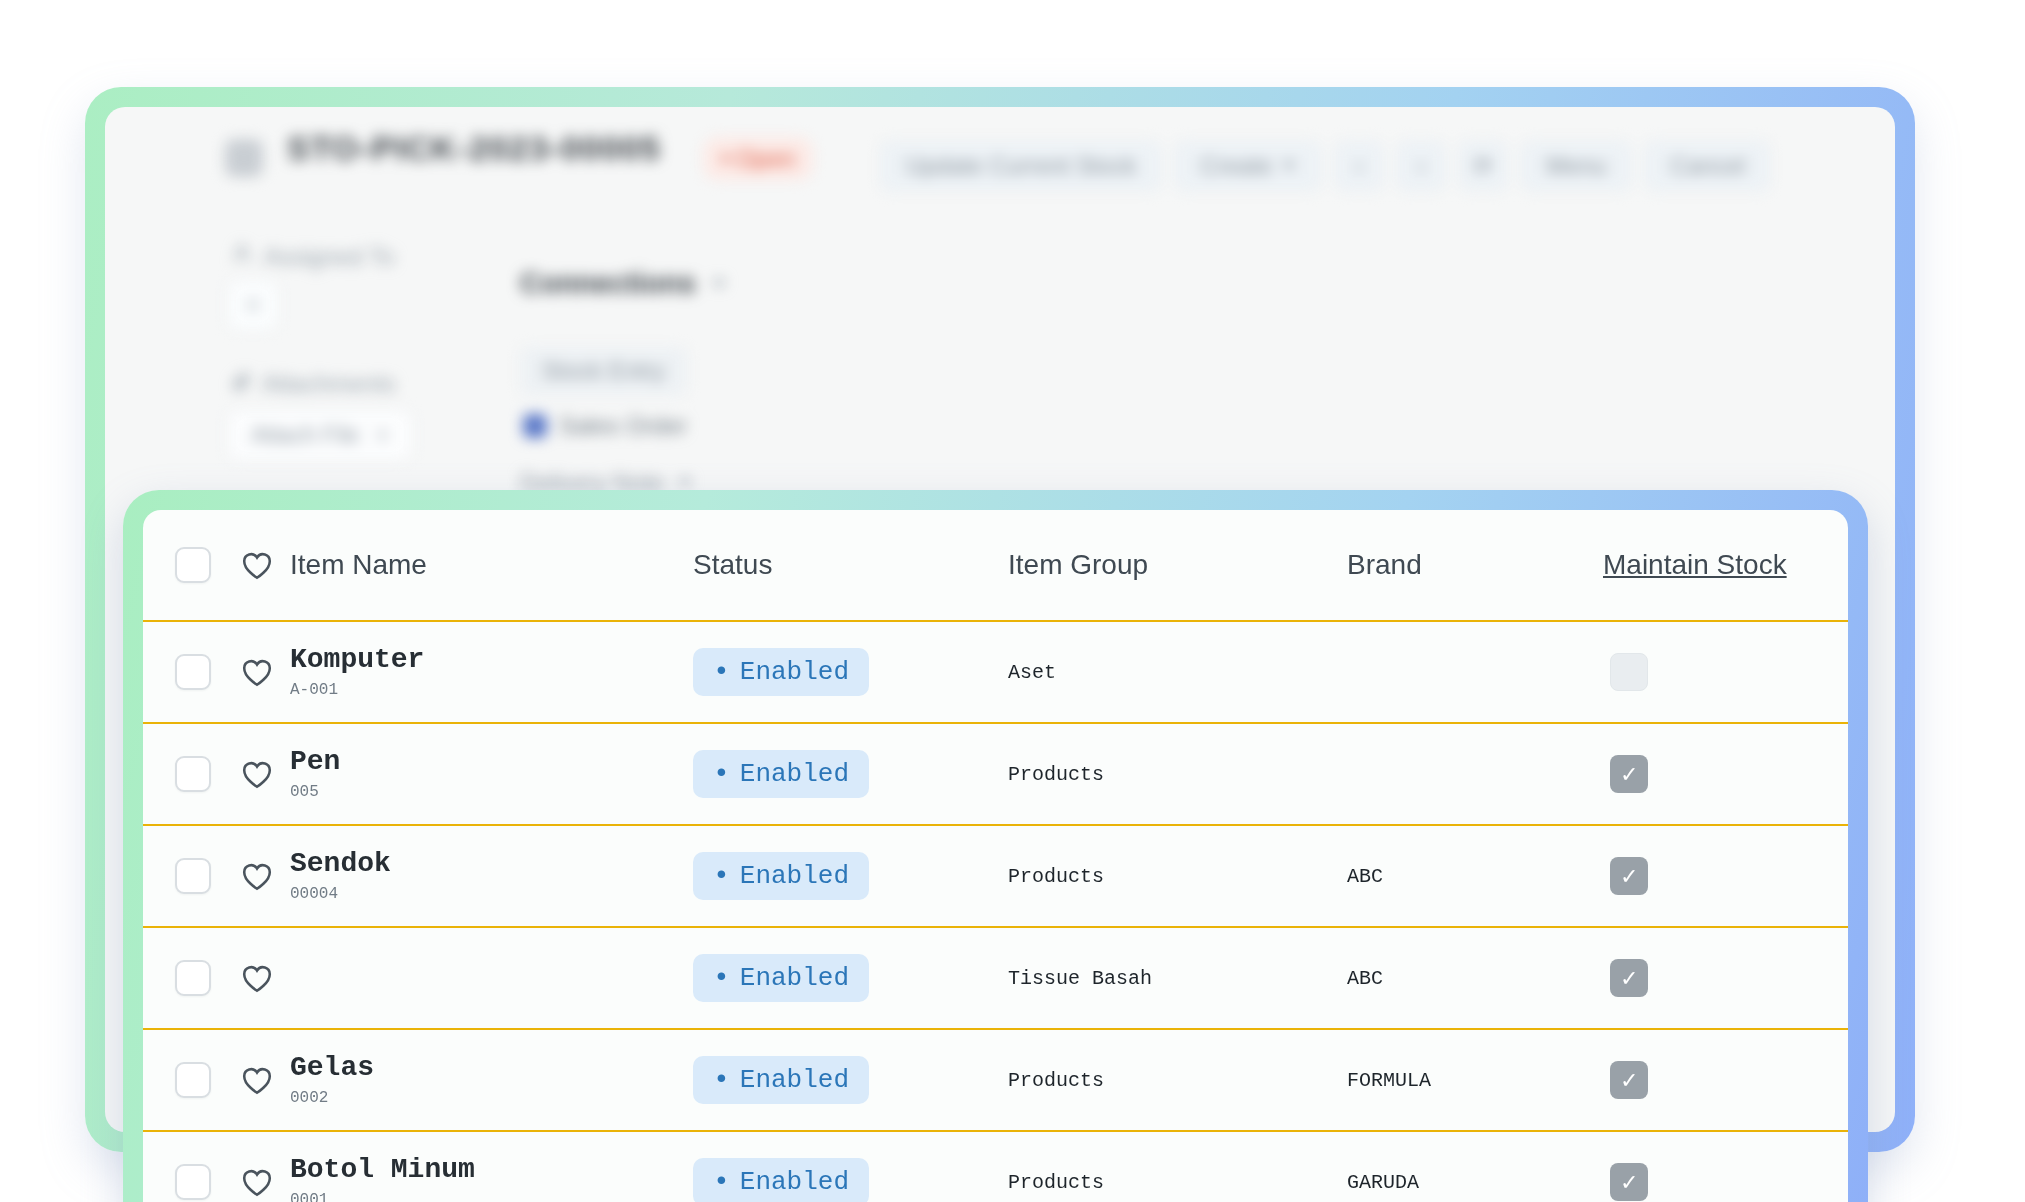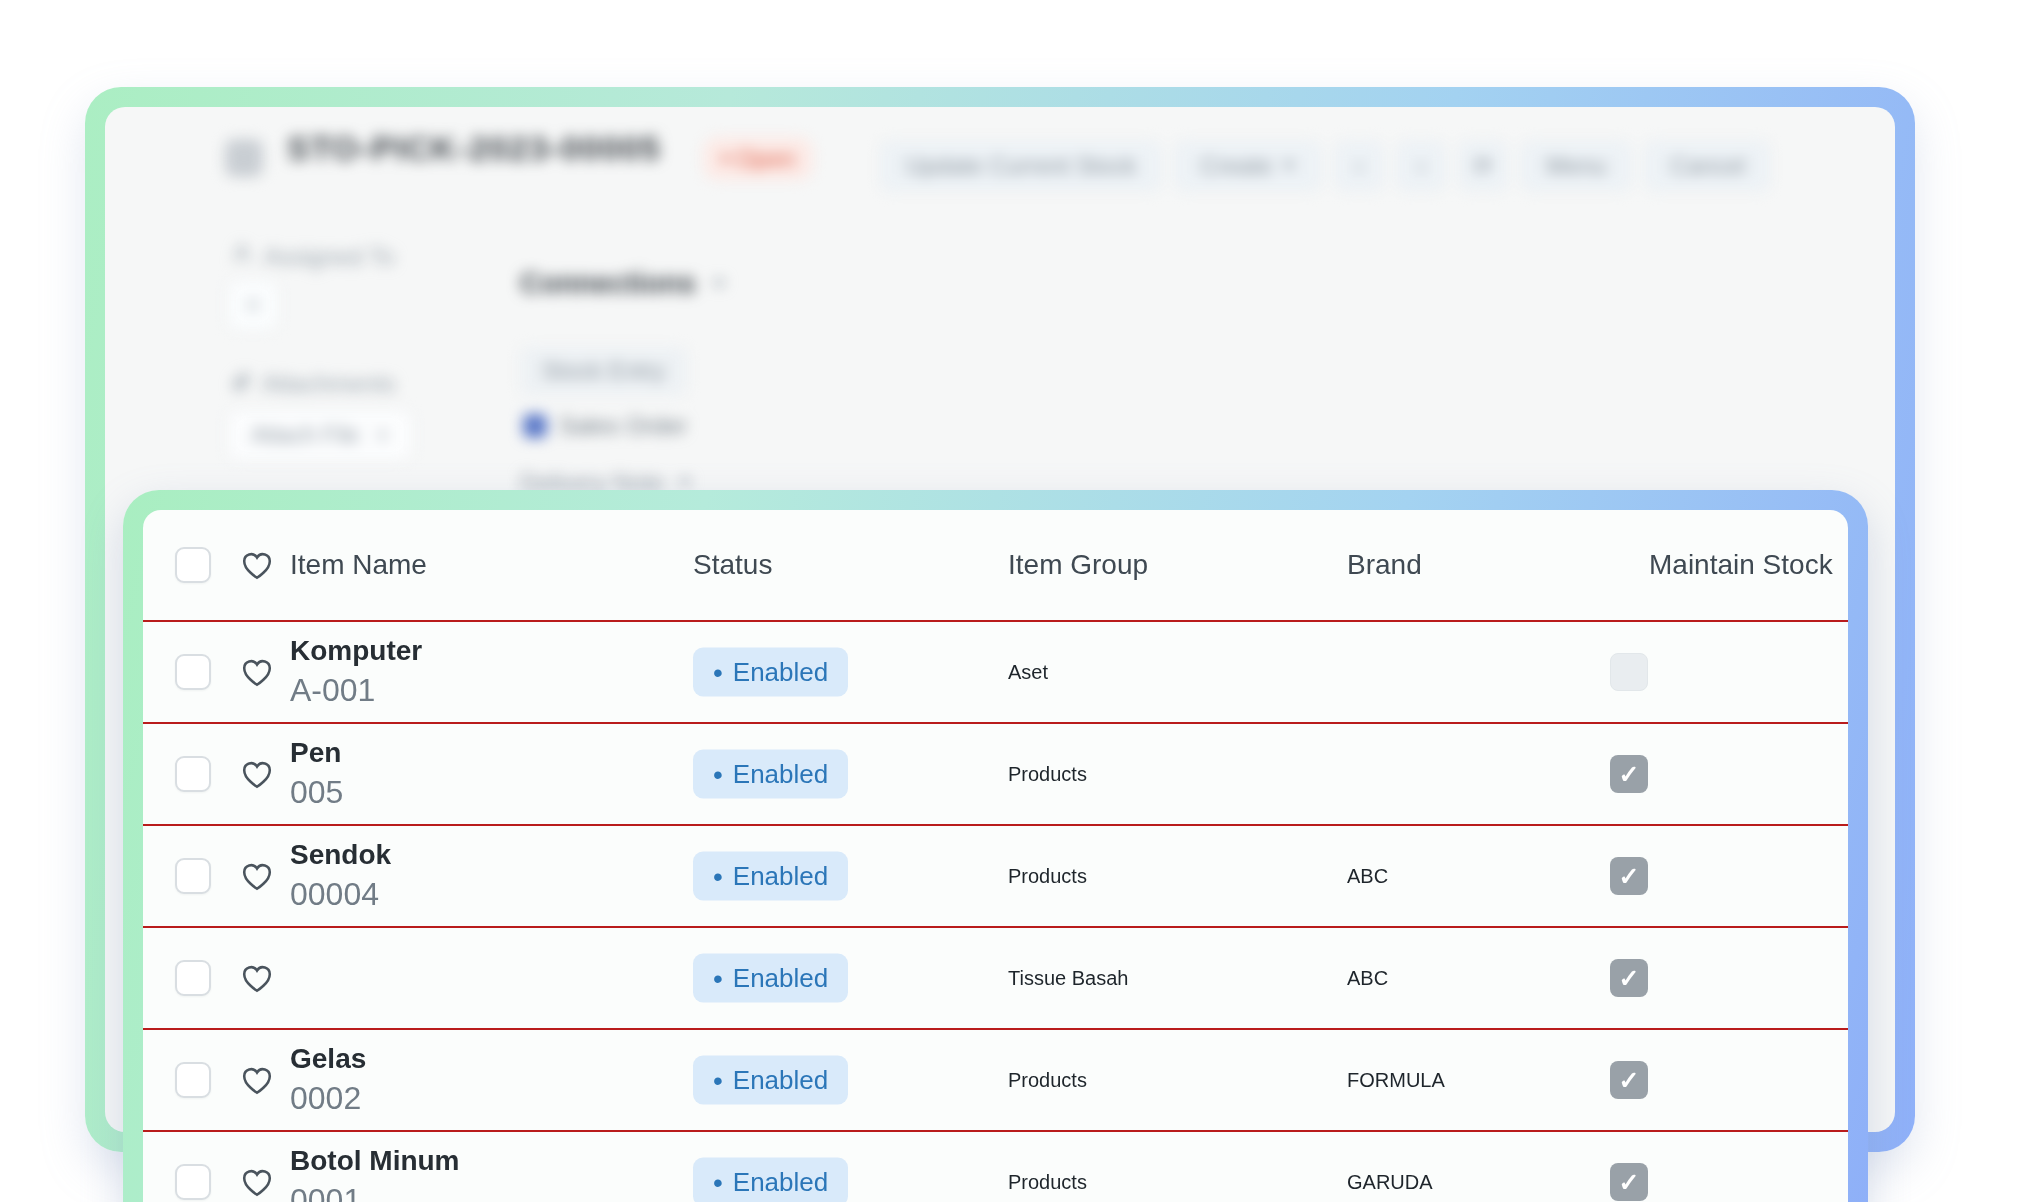--- a/index.html
+++ b/index.html
@@ -44,39 +44,39 @@
     font-size:24px;color:#8d97a0;}
 
   
   .front-card{position:absolute;left:123px;top:458px;width:1745px;height:762px;border-radius:36px;
     background:linear-gradient(105deg,#a9eec1 0%,#b5ebdb 30%,#a4d3f1 66%,#8eaff8 100%);
     box-shadow:0 16px 42px rgba(130,150,190,.30);}
   .front-inner{position:absolute;left:20px;top:20px;right:20px;bottom:20px;border-radius:18px;
     background:#fbfdfc;overflow:hidden;}
 
   .thead{position:relative;height:110px;}
-  .trow{position:relative;height:100px;border-top:2px solid #b91c1c;}
+  .trow{position:relative;height:100px;border-top:2px solid #eab308;font-family:Liberation Mono, monospace;}
 
   .cell{position:absolute;top:50%;transform:translateY(-50%);}
   .c-check{left:32px;}
   .c-heart{left:96px;}
   .c-name{left:147px;}
   .c-status{left:550px;}
   .c-group{left:865px;}
   .c-brand{left:1204px;}
   .c-ms{left:1467px;}
-  .c-ms-head{left:1506px;}
+  .c-ms-head{left:1460px;text-decoration:underline;}
 
   .hlabel{font-size:28px;color:#3f4952;}
   .checkbox{width:36px;height:36px;border-radius:9px;background:#ffffff;border:2px solid #d9dee2;
     box-shadow:0 1px 2px rgba(40,50,60,.05);box-sizing:border-box;}
   .heart svg{display:block;}
 
   .iname{font-size:28px;font-weight:bold;color:#272e34;line-height:1.15;}
-  .icode{font-size:32px;color:#717c86;margin-top:5px;}
+  .icode{font-size:16px;color:#717c86;margin-top:5px;}
 
   .badge{display:inline-flex;align-items:center;gap:10px;background:#d9eafa;border-radius:10px;
     padding:9px 20px;font-size:26px;color:#2b76b8;}
   .badge .bdot{font-size:28px;line-height:0;}
 
   .cellval{font-size:20px;color:#1e252b;}
 
   .ms-box{width:38px;height:38px;border-radius:8px;box-sizing:border-box;
     display:flex;align-items:center;justify-content:center;}
   .ms-box.checked{background:#99a1a8;}

